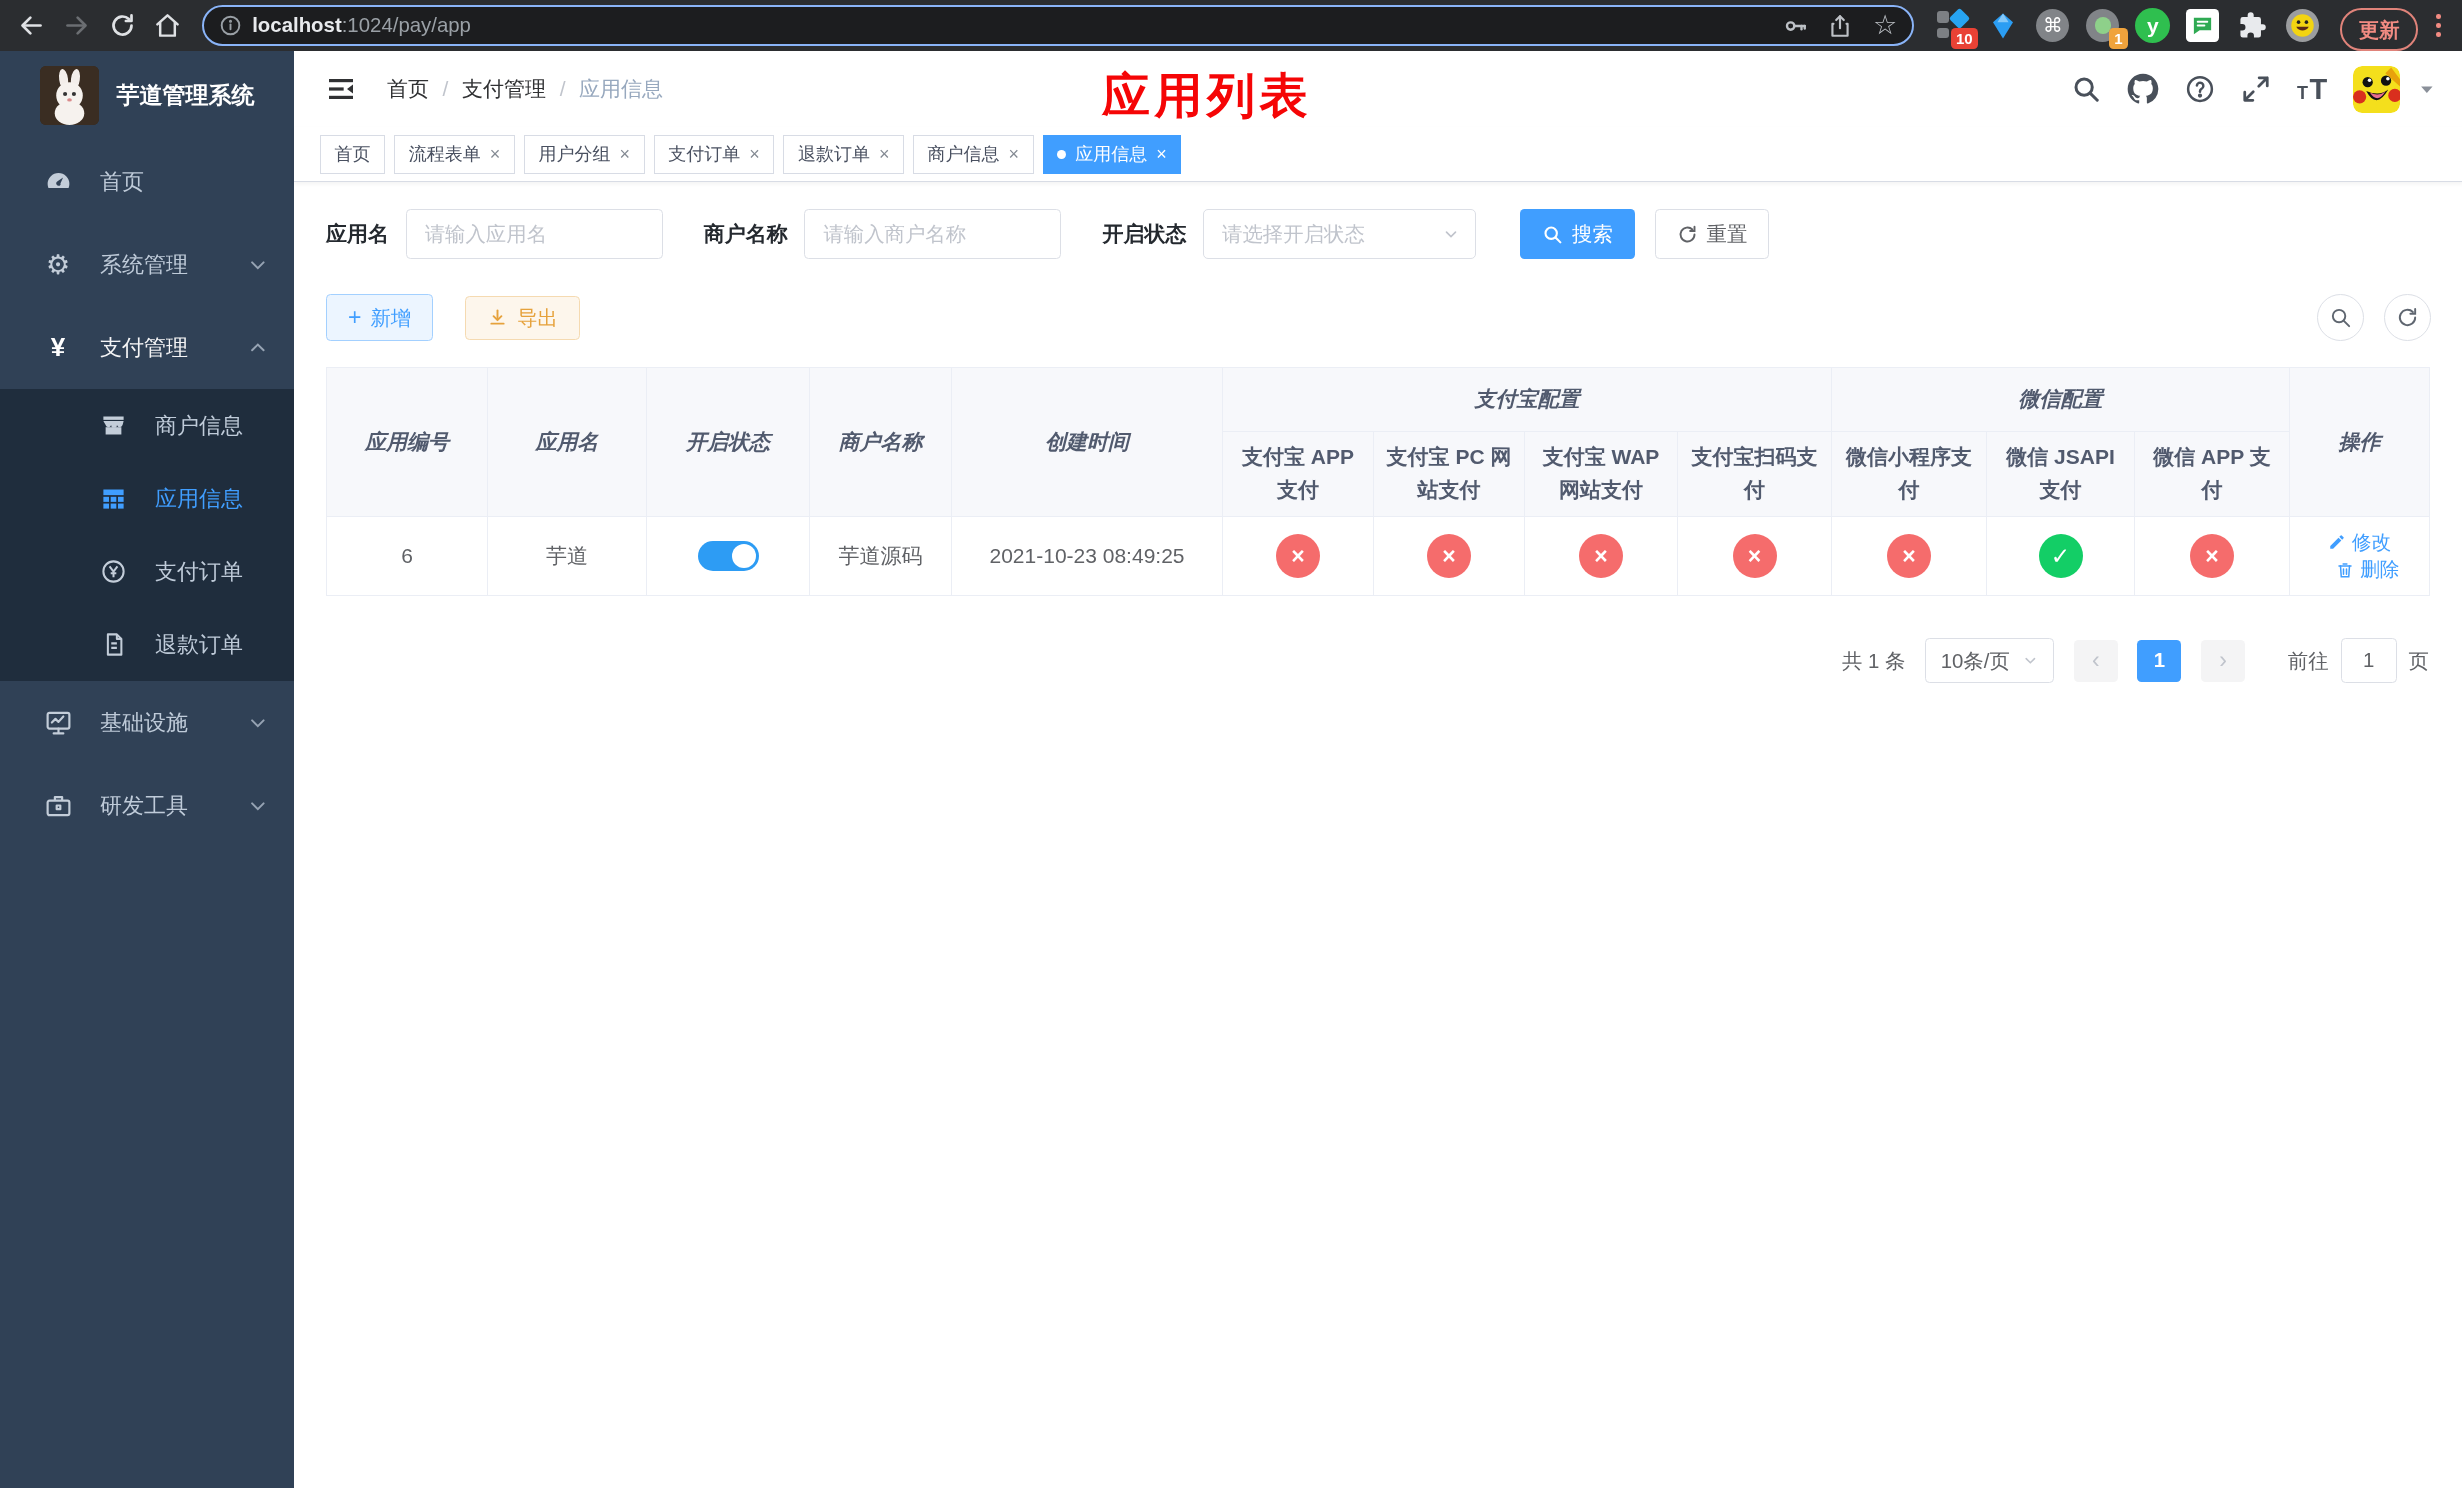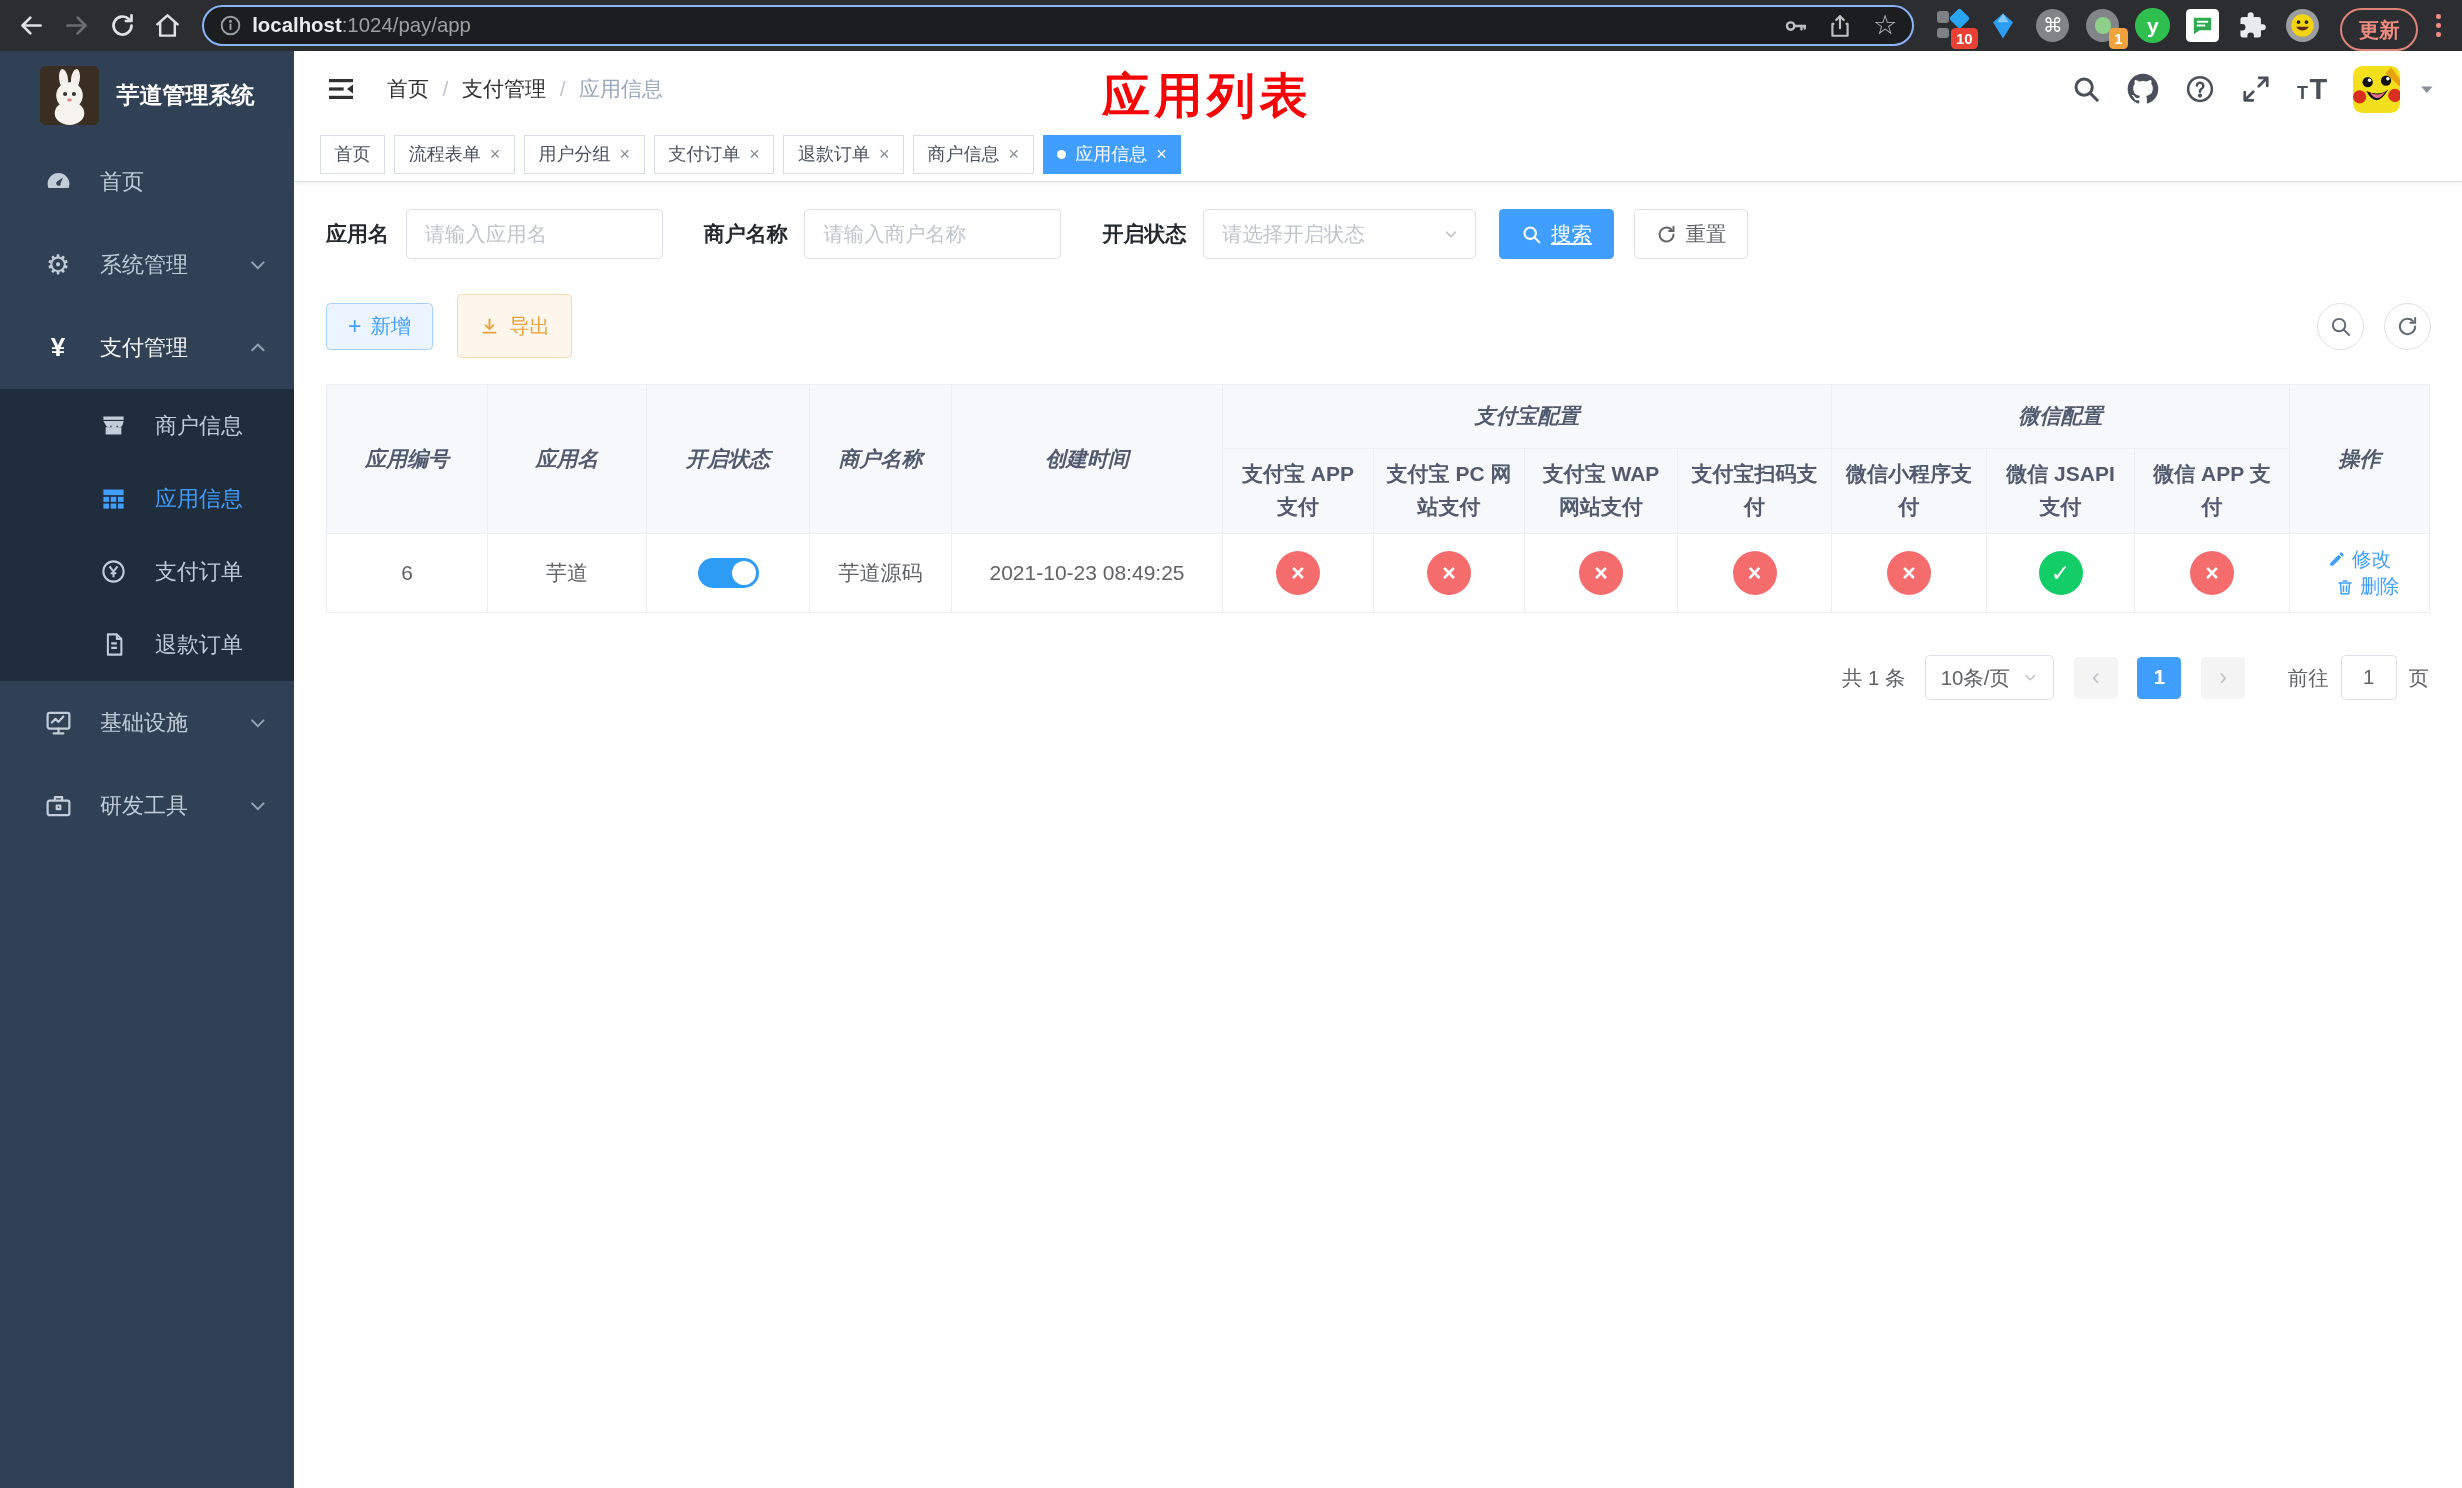--- a/index.html
+++ b/index.html
@@ -81,26 +81,26 @@
   .f-label { font-size:21px; color:#24292f; font-weight:700; margin-right:16.7px; white-space:nowrap;}
   .f-input { width:257px; height:50px; border:0.8px solid #dcdfe6; border-radius:4.5px; padding:0 18px;
     font-size:20.4px; color:#606266; outline:none; background:#fff; font-family:inherit;}
   .f-input::placeholder { color:#c0c4cc; }
   .f-gap { width:41px; flex:0 0 auto;}
   .f-select { width:273px; height:50px; border:0.8px solid #dcdfe6; border-radius:5px; padding:0 15px 0 18px;
     display:flex; align-items:center; justify-content:space-between; color:#c0c4cc; font-size:20.4px; background:#fff; cursor:pointer;}
   .f-select .sel-caret { color:#c0c4cc; }
   .btn { height:50px; border-radius:4.5px; font-size:20.4px; display:inline-flex; align-items:center; gap:9px;
     padding:0 21px; cursor:pointer; border:0.8px solid transparent; font-family:inherit; white-space:nowrap;}
-  .btn-primary { background:#409eff; color:#fff; margin-left:23px;text-decoration:underline;}
+  .btn-primary { background:#409eff; color:#fff; margin-left:44px;}
   .btn-plain { background:#fff; color:#606266; border-color:#dcdfe6; margin-left:19.7px;}
 
   .toolbar-row { margin-top:35px; display:flex; align-items:center;}
   .btn-add { height:47px; background:#ecf5ff; border-color:#a3d0ff; color:#409eff; margin-left:0;}
-  .btn-export { height:64px; background:#fdf6ec; border-color:#f5dab1; color:#e6a23c; margin-left:24px;}
+  .btn-export { height:44px; background:#fdf6ec; border-color:#f5dab1; color:#e6a23c; margin-left:32px;}
   .plus-glyph { font-size:23px; line-height:1;}
   .circle-btns { margin-left:auto; display:flex; gap:19.7px;}
   .circle-btn { width:47px; height:47px; border-radius:50%; border:0.8px solid #dcdfe6; background:#fff;
     display:flex; align-items:center; justify-content:center; color:#5f6670; cursor:pointer;}
 
   
   table.grid { margin-top:26px; border-collapse:collapse; table-layout:fixed; width:2103px; }
   .grid th, .grid td { border:0.8px solid #ebeef5; text-align:center; vertical-align:middle; }
   .grid th { background:#f7f8fb; color:#515a6e; font-weight:700; font-size:21px; line-height:1.55; padding:7.6px 9px;}
   .grid tr.gr th { height:64px;font-style:italic; }

